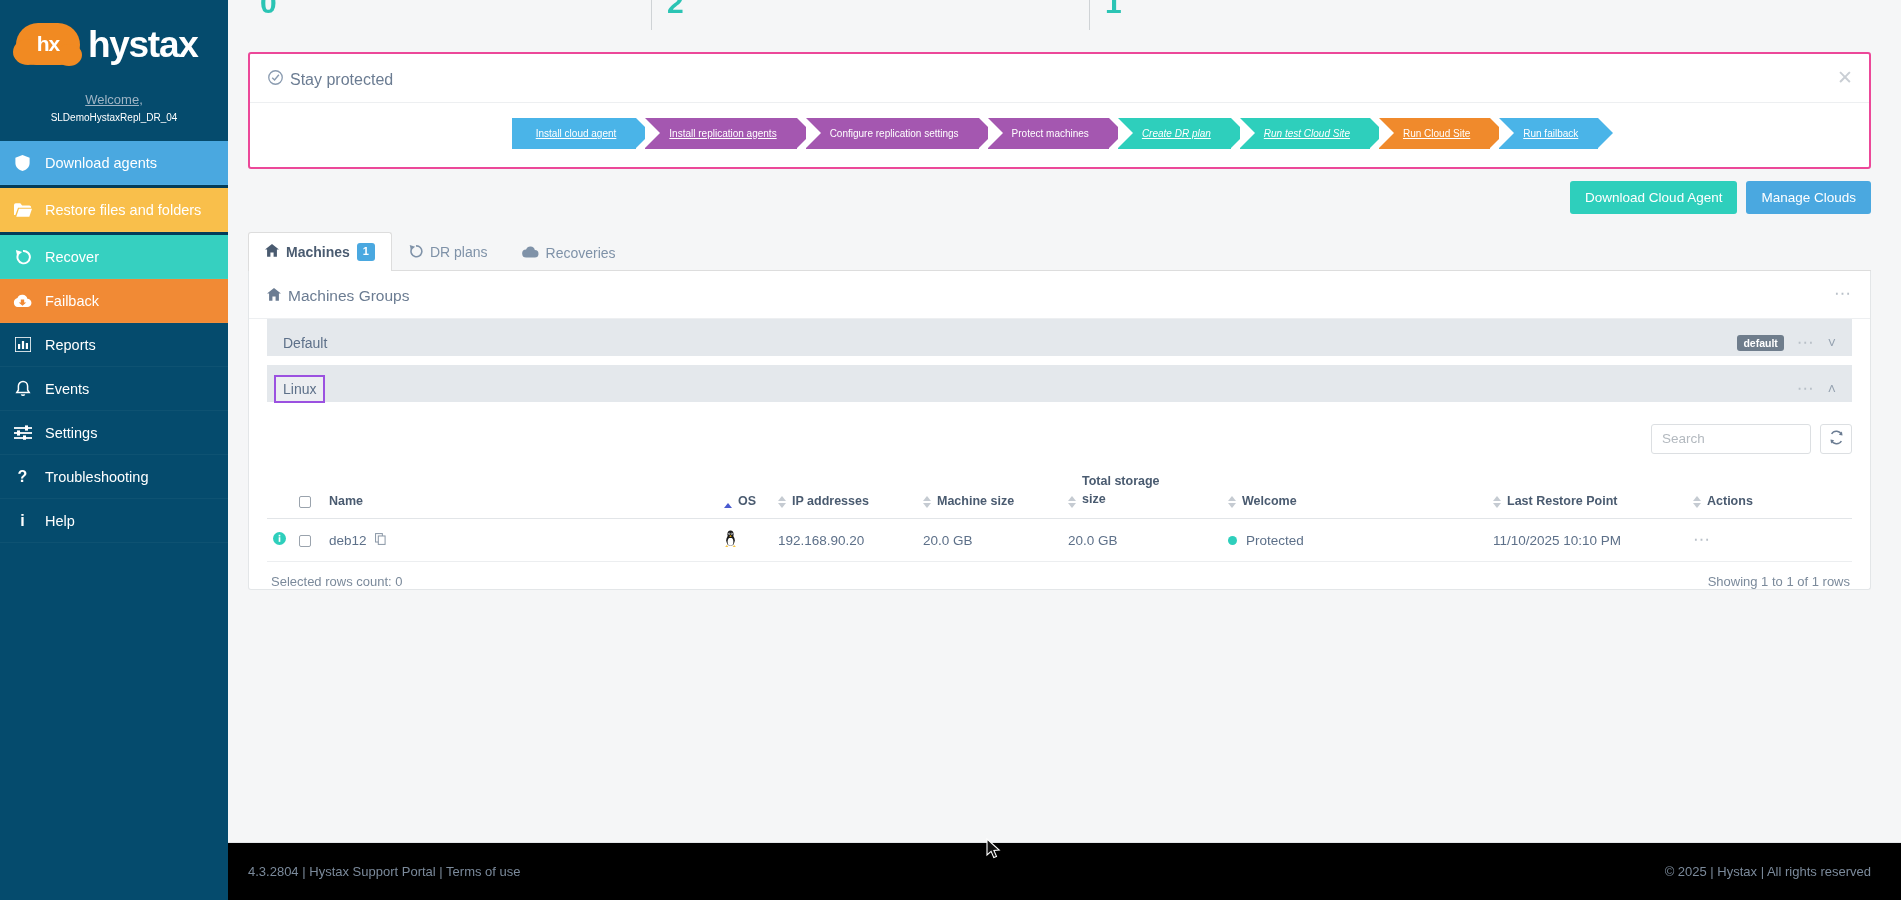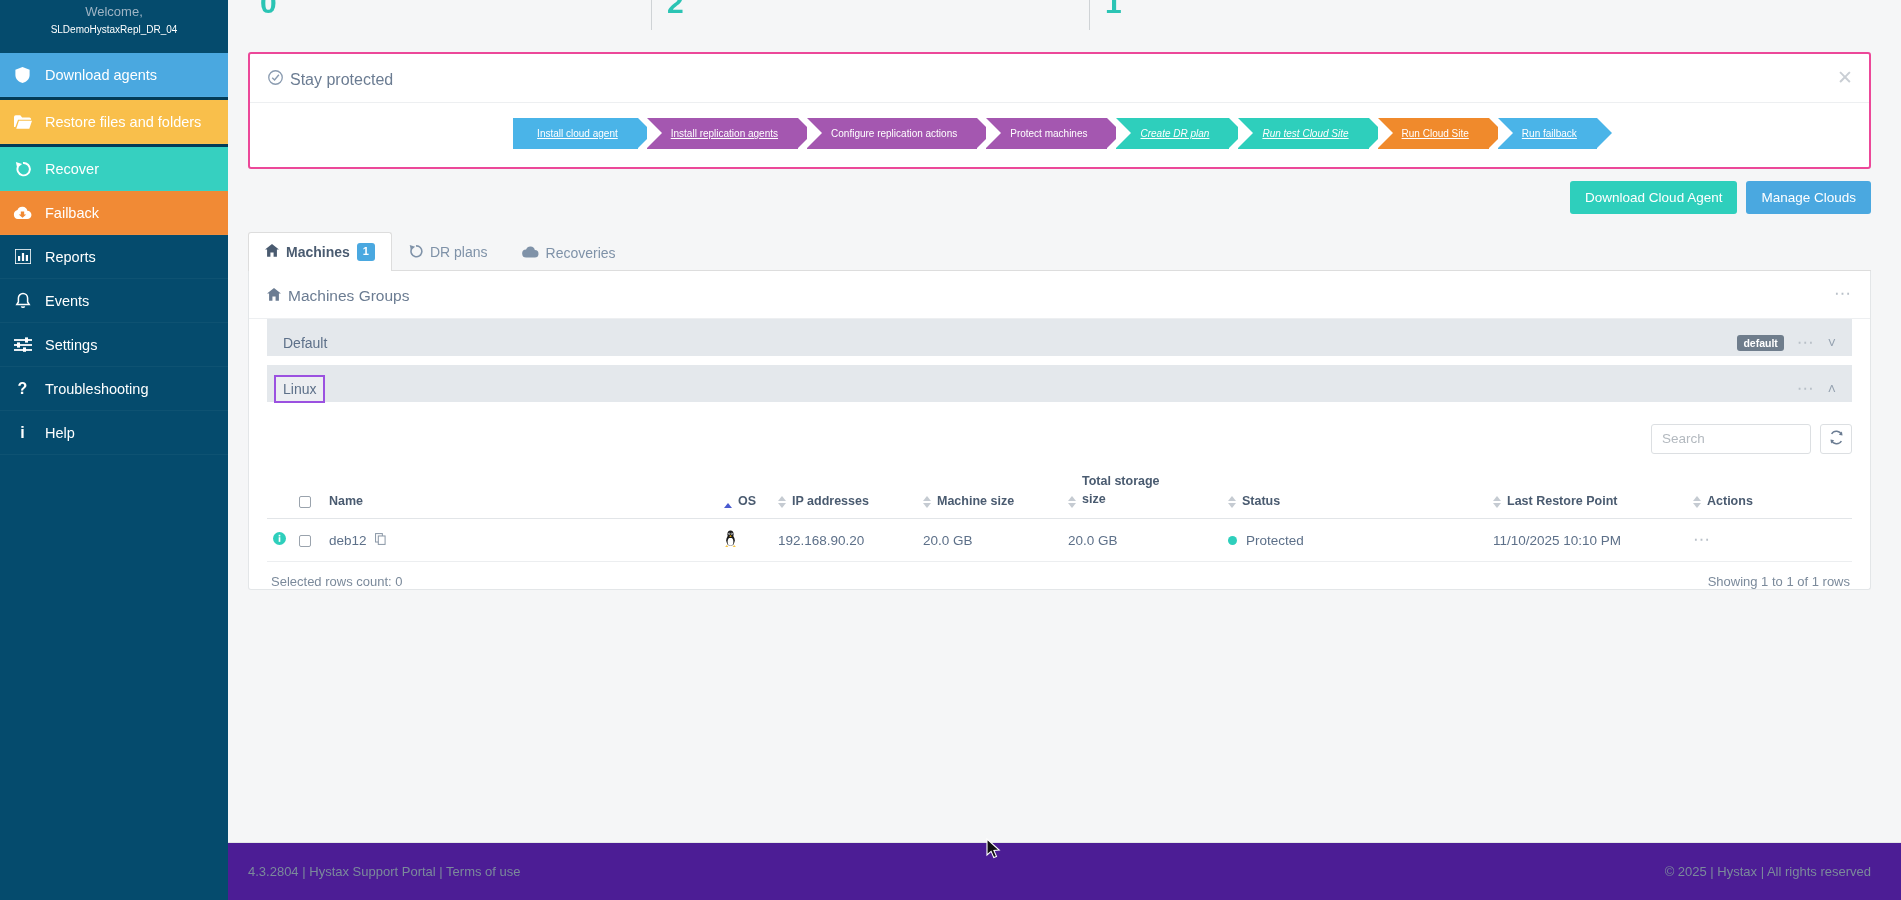--- a/index.html
+++ b/index.html
@@ -34,21 +34,21 @@
   }
   .brand-hx{
     position:relative; z-index:2; color:#fff; font-weight:bold; font-size:21px;
     letter-spacing:-1px;
   }
   .brand-name{
     color:#ffffff; font-size:37px; font-weight:bold; letter-spacing:-1.3px;
     margin-left:8px; line-height:1;
   }
   .welcome{
-    text-align:center; color:#9fb4c4; font-size:13px; margin-top:4px;
+    text-align:center; color:#9fb4c4; font-size:13px; margin-top:4px;text-decoration:underline;
   }
   .welcome-user{
     text-align:center; color:#ffffff; font-size:10px; margin-top:5px; margin-bottom:18px;
   }
   .nav-item{
     height:44px; display:flex; align-items:center; gap:13px;
     padding-left:13px; color:#ffffff; font-size:14.5px; cursor:pointer;
     border-bottom:1px solid rgba(255,255,255,.04);
   }
   .nav-item .nico{ width:19px; display:flex; justify-content:center; align-items:center; }
@@ -232,32 +232,38 @@
     display:flex; align-items:center; gap:7px;
   }
   .caret-up{
     width:0;height:0;border-left:4px solid transparent;border-right:4px solid transparent;
     border-bottom:5px solid #6b7c92;
   }
 
   
   .pagefoot{
     position:absolute; left:228px; right:0; bottom:0; height:58px;
-    background:#4c1d95; border-top:1px solid #e3e6e8;
+    background:#000000; border-top:1px solid #e3e6e8;
     display:flex; align-items:center; justify-content:space-between;
     padding:0 30px 0 20px; font-size:13px; color:#7b8a9b;
   }
   .pagefoot a{ color:#7b8a9b; text-decoration:none; }
 
   .cursor{ position:absolute; left:986px; top:838px; pointer-events:none; }
 </style>
 </head>
 <body>
 
 <div class="sidebar">
+  <div class="brand">
+    <div class="brand-cloud">
+      <span class="brand-hx">hx</span>
+    </div>
+    <div class="brand-name">hystax</div>
+  </div>
   <div class="welcome">Welcome,</div>
   <div class="welcome-user">SLDemoHystaxRepl_DR_04</div>
 
   <div class="nav-item c-blue">
     <span class="nico">
       <svg width="15" height="16" viewBox="0 0 16 18">
           <path fill="#fff" d="M8 0 L16 3 V9 C16 14 12 17 8 18 C4 17 0 14 0 9 V3 Z"></path>
         </svg>
     </span>
     <span>Download agents</span>
@@ -371,21 +377,21 @@
     </div>
 
     <div class="wizard">
       <div class="step s-blue first u">
           <span class="lbl">Install cloud agent</span>
         </div>
       <div class="step s-purple u">
           <span class="lbl">Install replication agents</span>
         </div>
       <div class="step s-purple">
-          <span class="lbl">Configure replication actions</span>
+          <span class="lbl">Configure replication settings</span>
         </div>
       <div class="step s-purple">
           <span class="lbl">Protect machines</span>
         </div>
       <div class="step s-teal u">
           <span class="lbl">Create DR plan</span>
         </div>
       <div class="step s-teal u">
           <span class="lbl">Run test Cloud Site</span>
         </div>
@@ -524,21 +530,21 @@
                 </span>
               <span style="max-width:95px;display:inline-block;line-height:1.45;">Total storage size</span>
             </div>
           </th>
           <th style="width:265px;">
             <div class="th-in">
               <span class="sort">
                   <i class="up"></i>
                   <i class="dn"></i>
                 </span>
-              <span>Status</span>
+              <span>Welcome</span>
             </div>
           </th>
           <th style="width:200px;">
             <div class="th-in">
               <span class="sort">
                   <i class="up"></i>
                   <i class="dn"></i>
                 </span>
               <span>Last Restore Point</span>
             </div>

